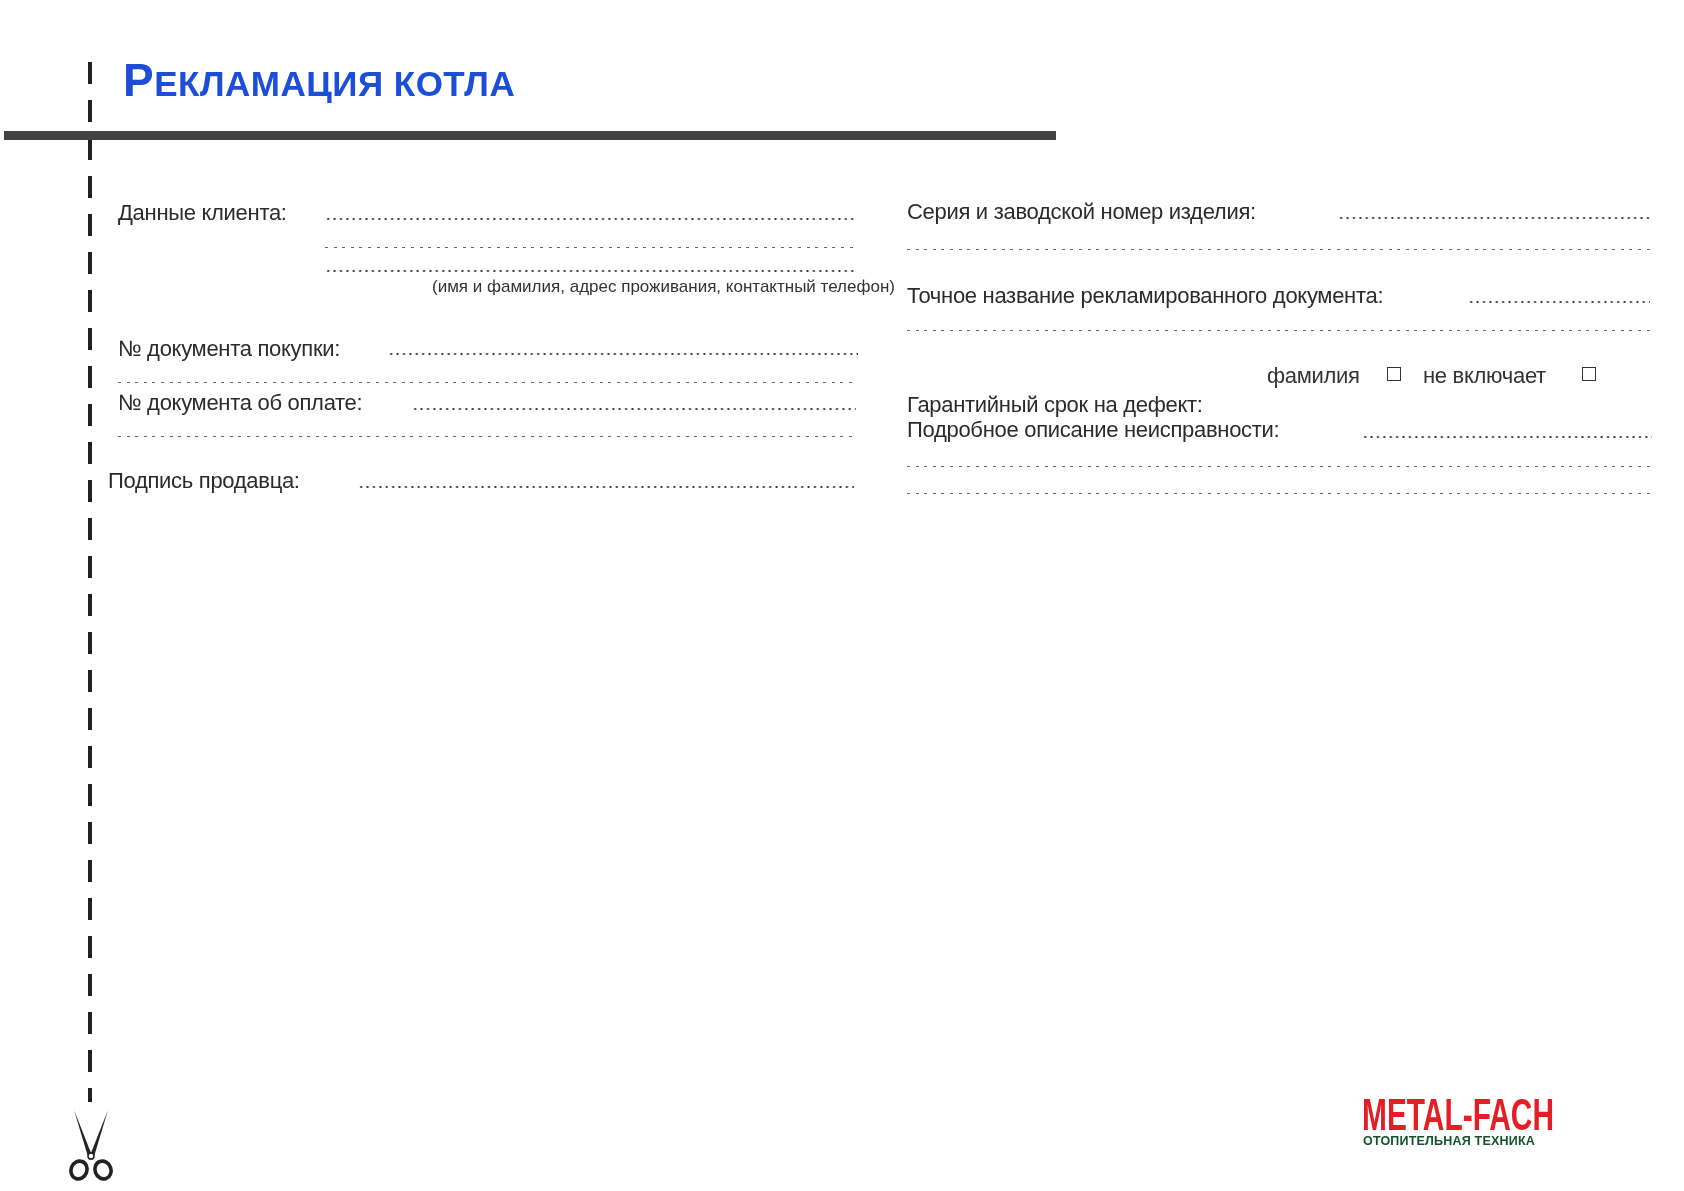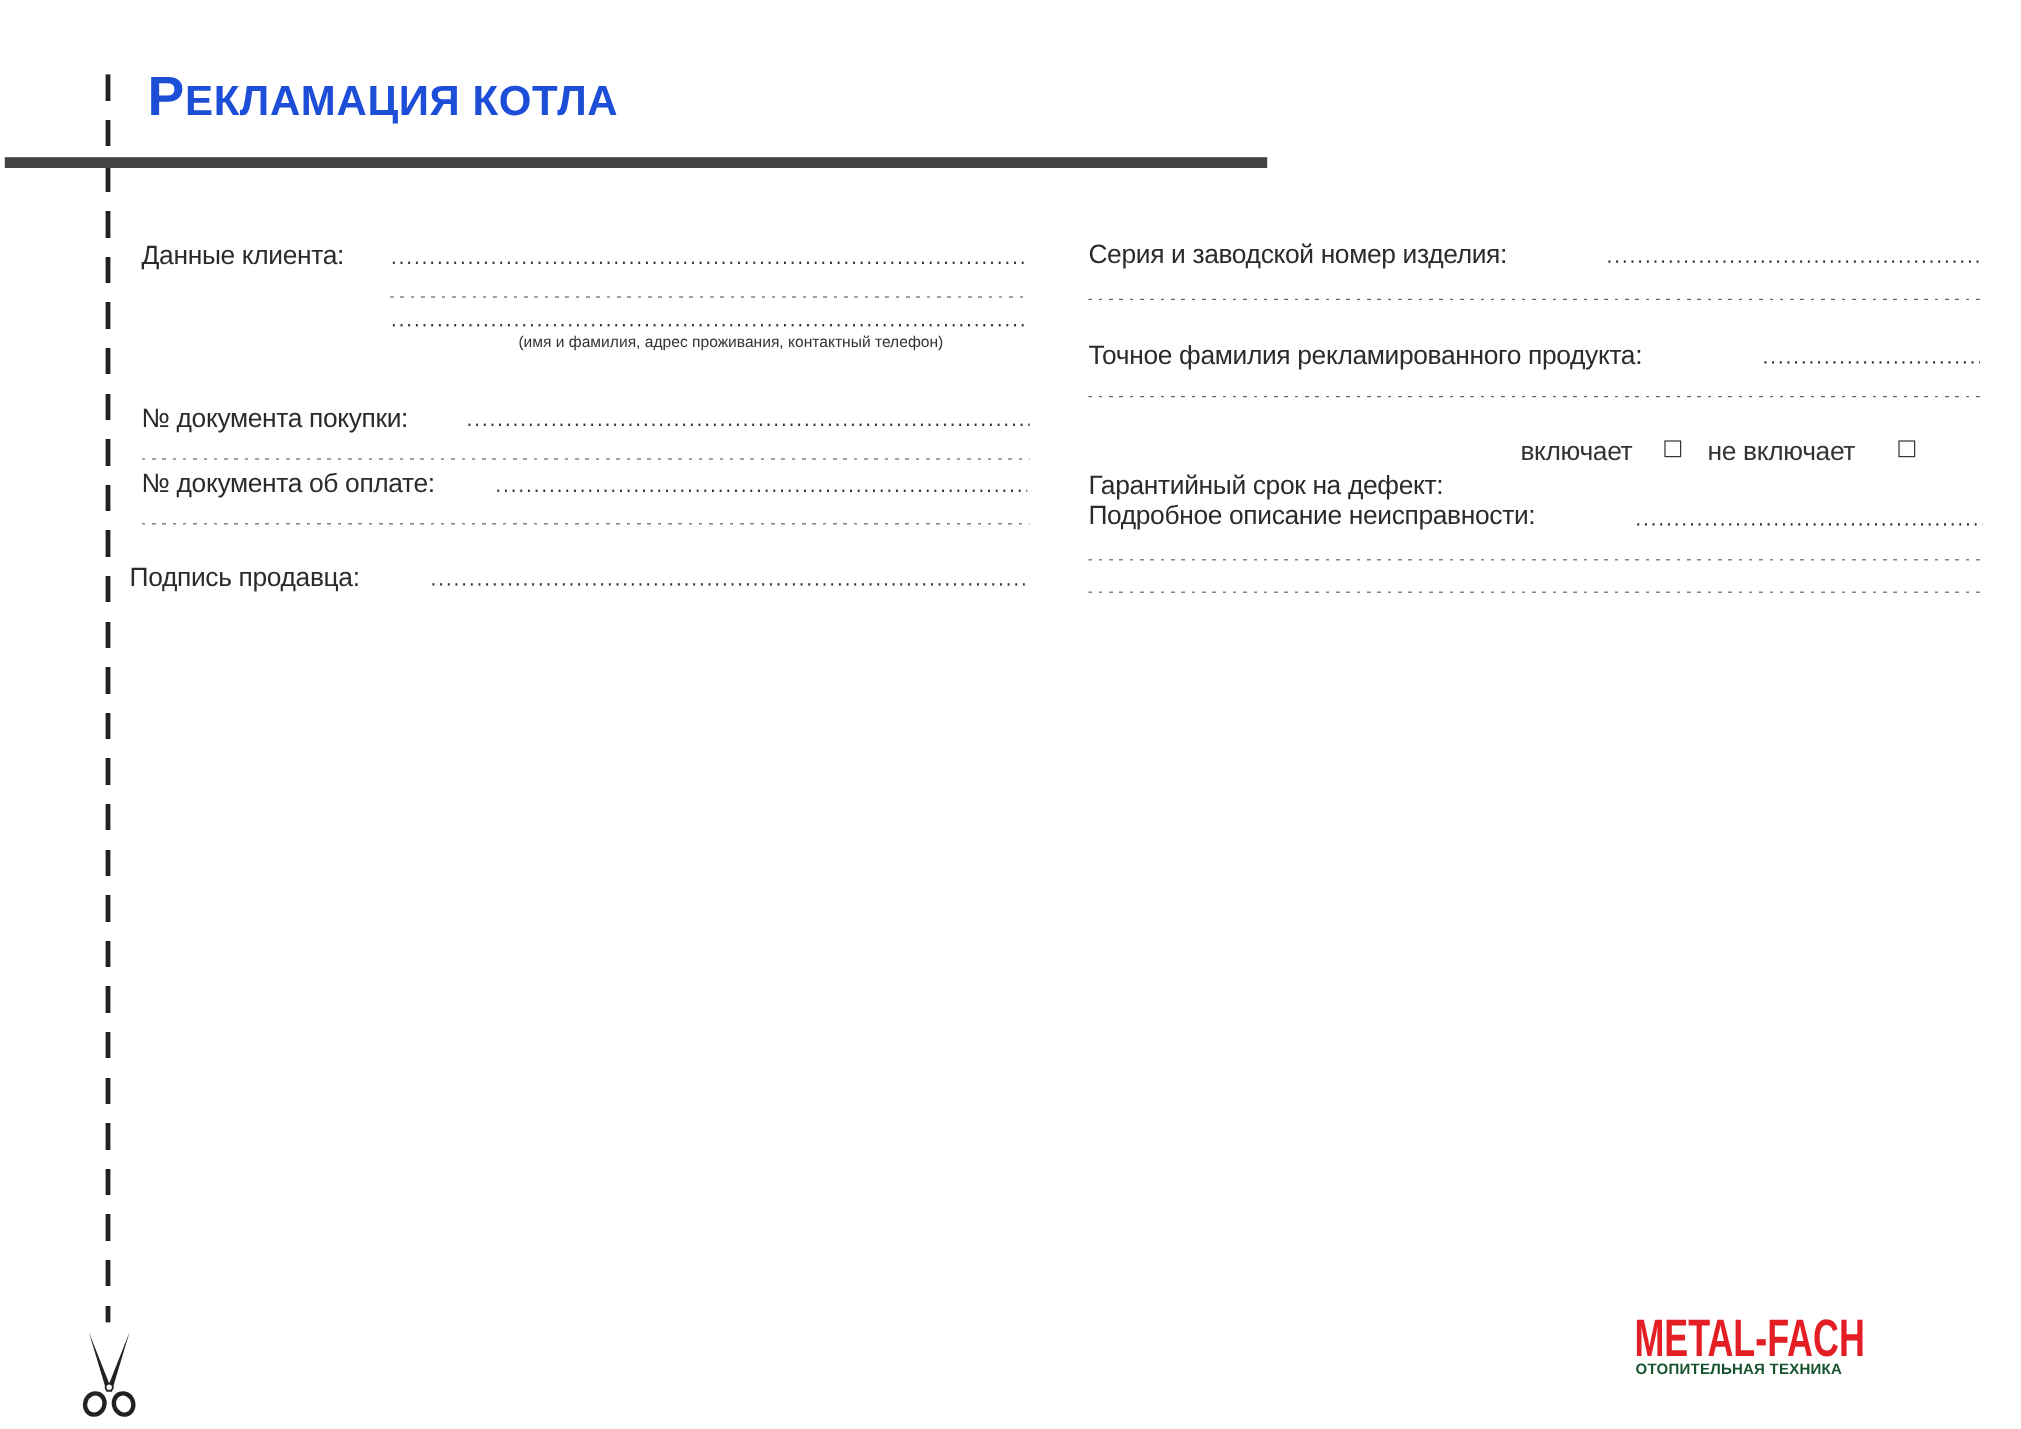--- a/index.html
+++ b/index.html
@@ -29,21 +29,21 @@
   .normal { font-weight:normal; color:#333; }
   .dots {
     position:absolute; height:2px;
     background-image: radial-gradient(circle, #333 0.9px, transparent 1.2px);
     background-size:6.4px 2px; background-repeat:repeat-x;
   }
   .dashes {
     position:absolute; height:1px;
     background: repeating-linear-gradient(to right, #666 0px, #666 3px, transparent 3px, transparent 8.6px);
   }
-  .hint { position:absolute; font-size:13px; color:#333; white-space:nowrap; }
+  .hint { position:absolute; font-size:17px; color:#333; white-space:nowrap; }
   .checkbox {
     position:absolute; width:14px; height:14px; border:1.6px solid #333; background:#fff; box-sizing:border-box;
   }
   .logo-sub {
     position:absolute; left:1363px; top:1134px; font-size:12.5px; font-weight:bold; color:#14532d;
     white-space:nowrap; letter-spacing:0.2px;
   }
 </style>
 </head>
 <body>
@@ -89,28 +89,28 @@
   <div class="dots" style="left:358px; top:486px; width:496px;"></div>
 </div>
 
 <div>
   <div class="label" style="left:907px; top:199px;">Серия и заводской номер изделия:</div>
   <div class="dots" style="left:1338px; top:217px; width:312px;"></div>
   <div class="dashes" style="left:907px; top:249px; width:743px;"></div>
 </div>
 
 <div>
-  <div class="label" style="left:907px; top:283px;">Точное фамилия рекламированного продукта:</div>
+  <div class="label" style="left:907px; top:283px;">Точное название рекламированного документа:</div>
   <div class="dots" style="left:1468px; top:301px; width:182px;"></div>
   <div class="dashes" style="left:907px; top:330px; width:743px;"></div>
 </div>
 
 <div>
   <div class="label" style="left:907px; top:363px;margin-top:29px;">Гарантийный срок на дефект:</div>
-  <div class="label normal" style="left:1267px; top:363px;">включает</div>
+  <div class="label normal" style="left:1267px; top:363px;">фамилия</div>
   <div class="checkbox" style="left:1387px; top:367px;"></div>
   <div class="label normal" style="left:1423px; top:363px;">не включает</div>
   <div class="checkbox" style="left:1582px; top:367px;"></div>
 </div>
 
 <div>
   <div class="label" style="left:907px; top:417px;">Подробное описание неисправности:</div>
   <div class="dots" style="left:1362px; top:436px; width:290px;"></div>
   <div class="dashes" style="left:907px; top:466px; width:745px;"></div>
   <div class="dashes" style="left:907px; top:493px; width:745px;"></div>

